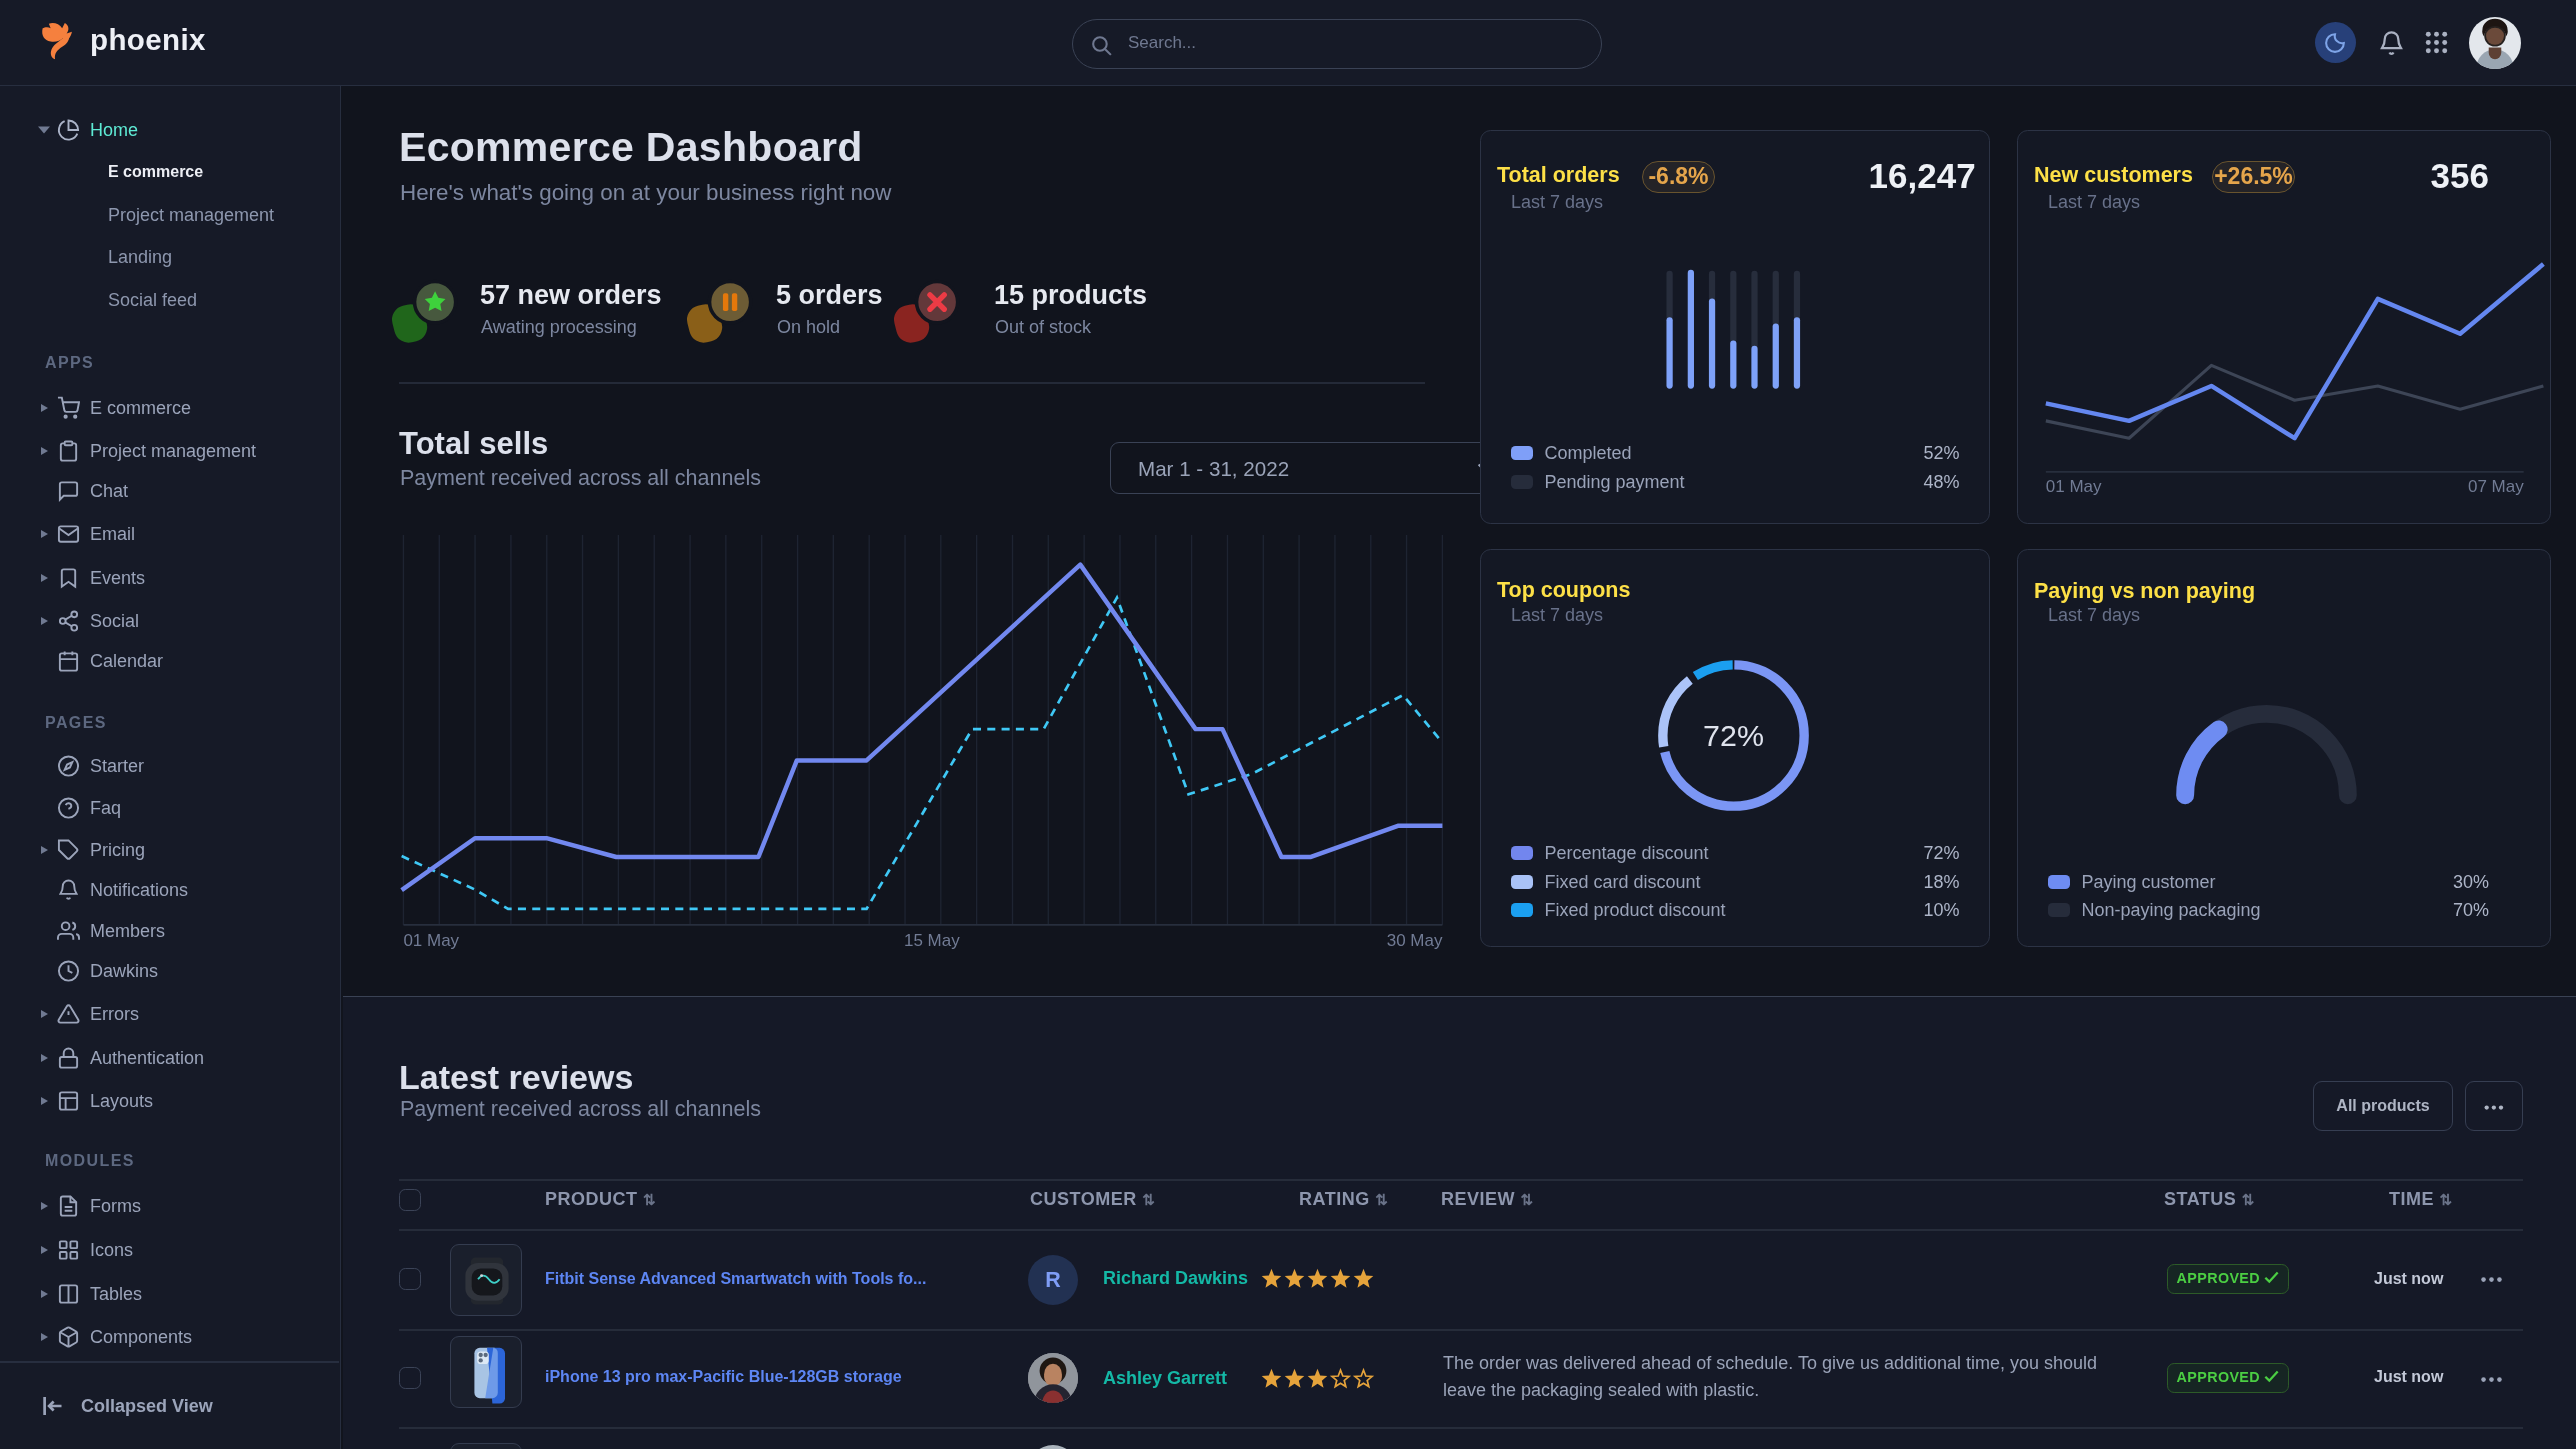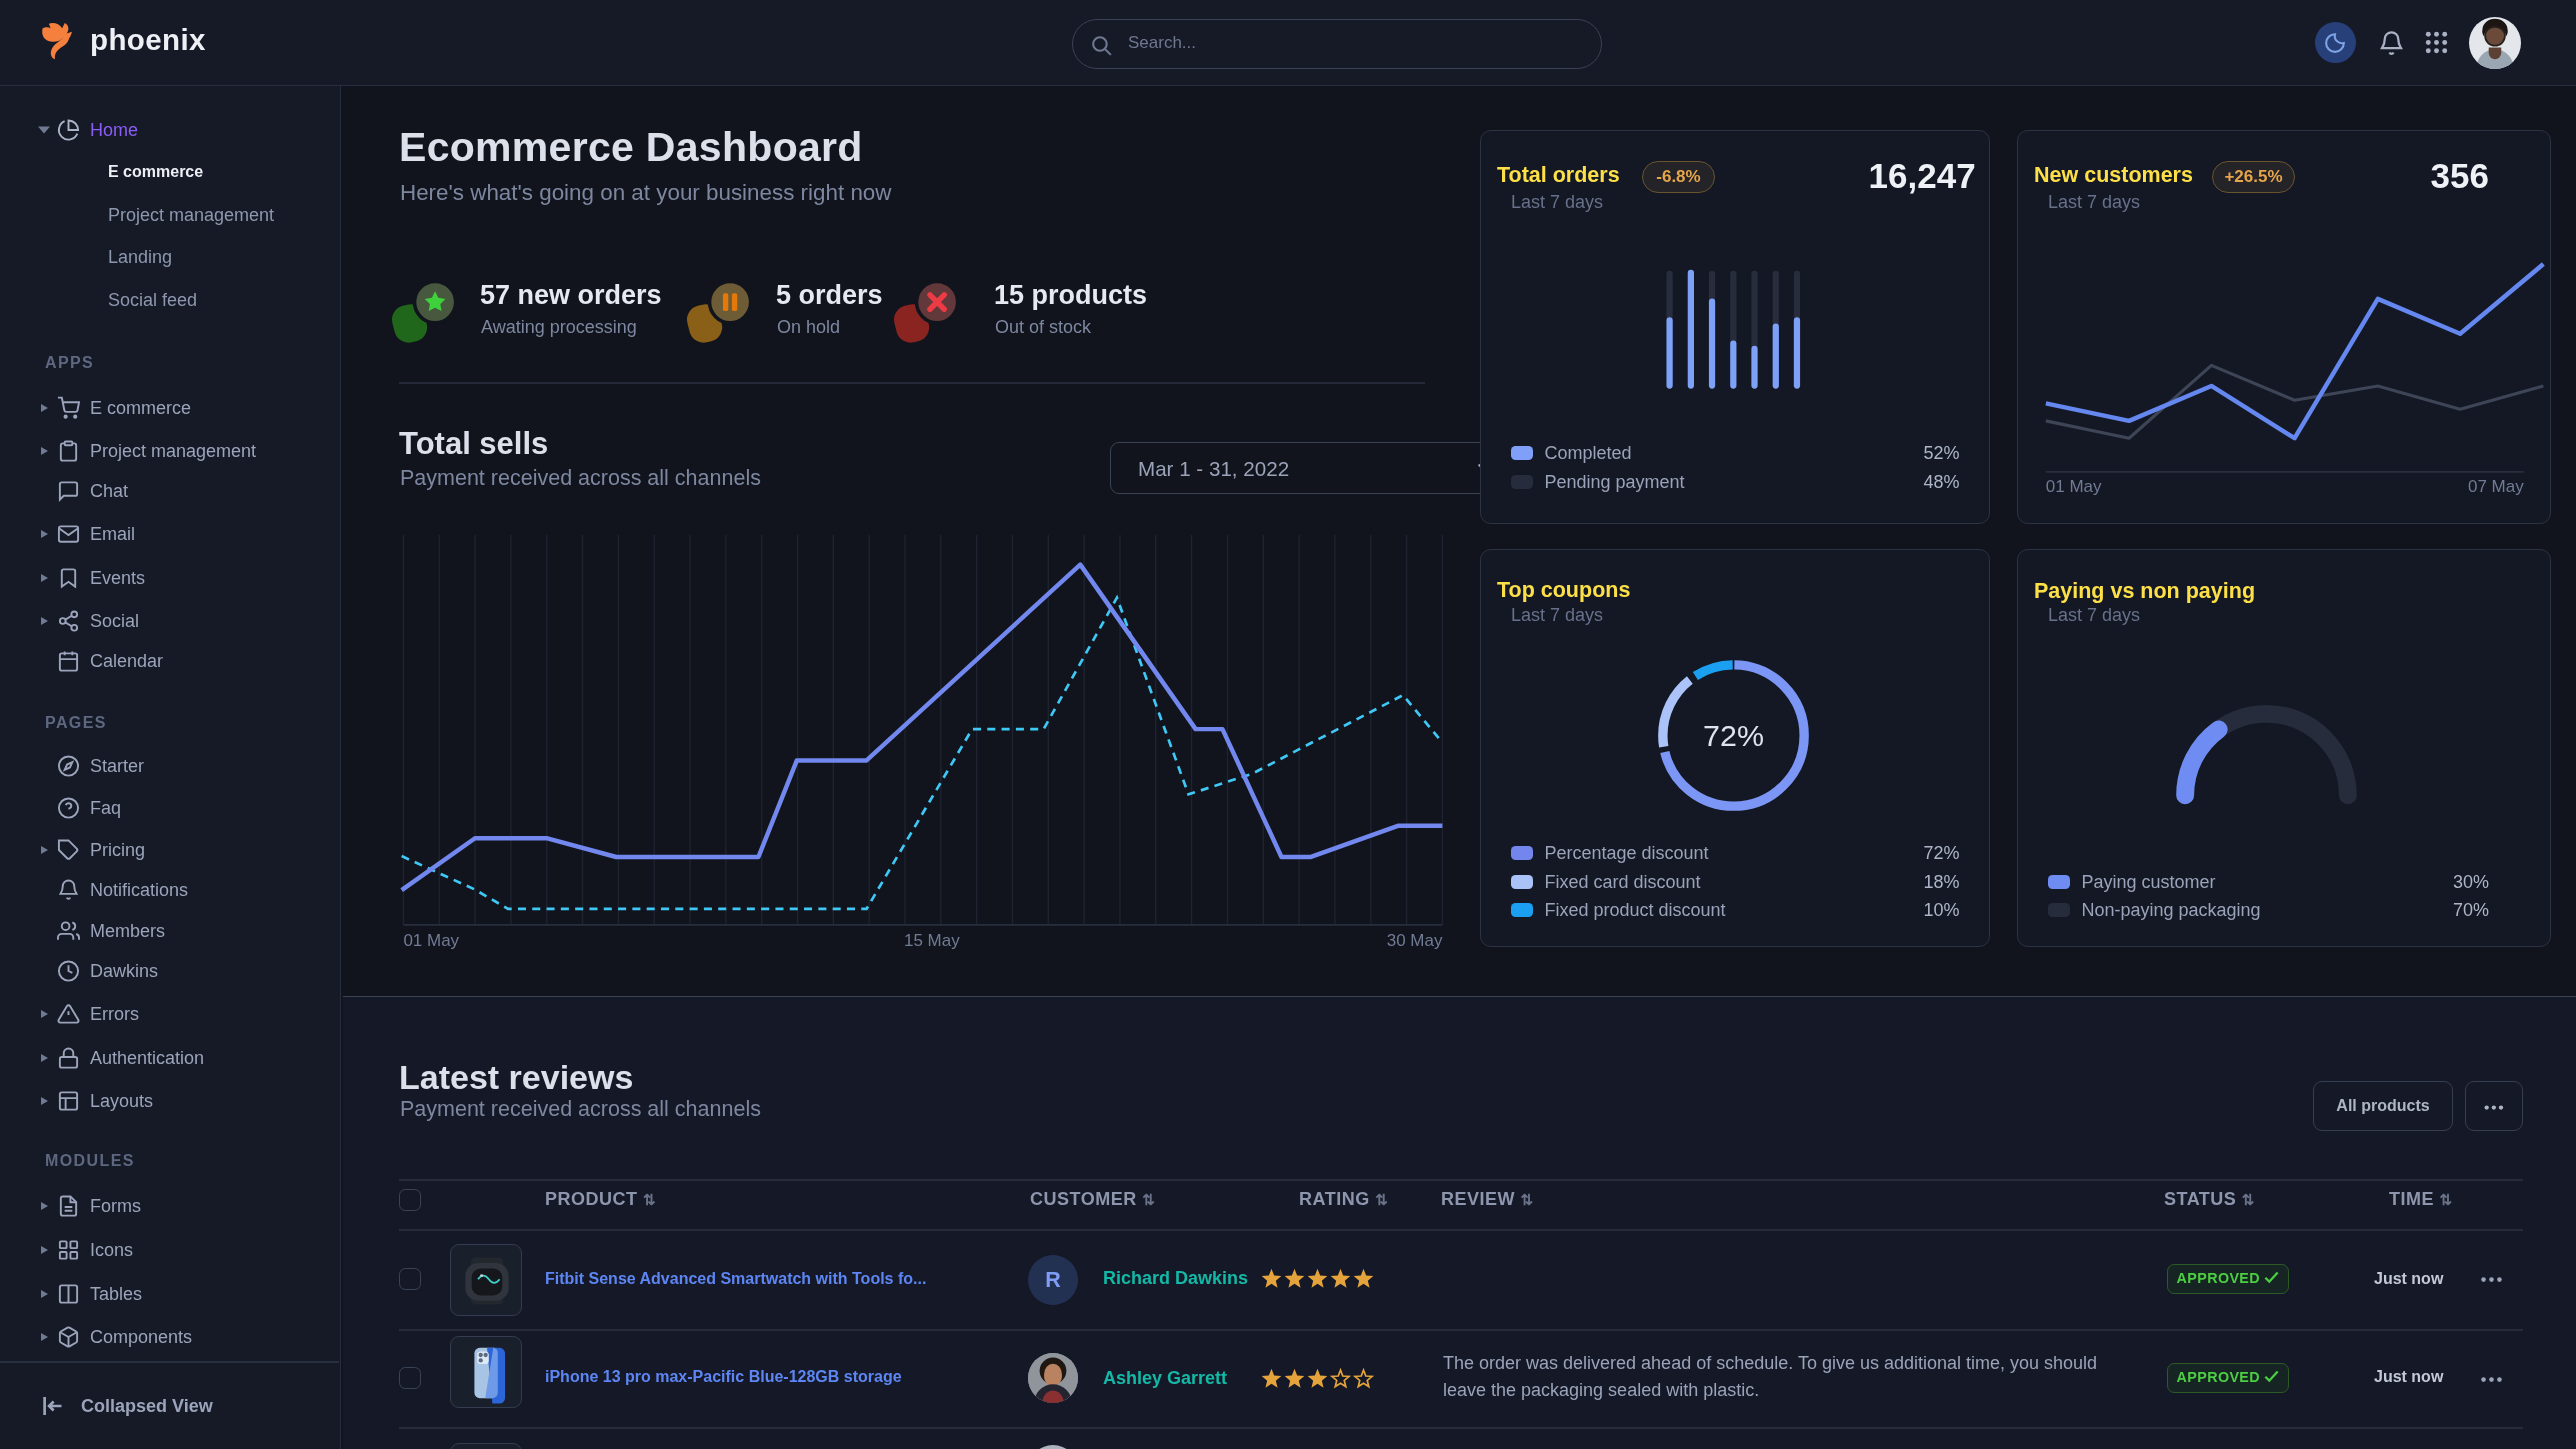--- a/index.html
+++ b/index.html
@@ -31,21 +31,21 @@
 .stat-sub { position:absolute; font-size:18px; color:#7d87a0; }
 
 .sells-h { position:absolute; left:56px; top:338px; font-size:31px; font-weight:700; color:#dce0eb; }
 .sells-sub { position:absolute; left:57px; top:378px; font-size:21.5px; color:#7d87a0; }
 #selectbox { position:absolute; left:767px; top:354px; width:402px; height:52px; border:1.8px solid #3a4255; border-radius:9px; }
 #selectbox .tx { position:absolute; left:27px; top:14.3px; font-size:20.6px; color:#9aa3b8; }
 
 .card { position:absolute; border:1.8px solid #2c3345; border-radius:10.7px; background:#141824; }
 .card-title { position:absolute; left:16px; top:32px; font-size:21.5px; font-weight:700; color:#fde047; }
 .card-days { position:absolute; left:30px; top:61px; font-size:18px; color:#68718a; }
-.badge { position:absolute; top:30px; height:32px; border:1.8px solid #69542e; border-radius:17px; background:rgba(229,165,75,0.08); font-size:17px; font-weight:700; color:#e5a54b; line-height:29.5px; text-align:center; }
+.badge { position:absolute; top:30px; height:32px; border:1.8px solid #69542e; border-radius:17px; background:rgba(229,165,75,0.08); font-size:23px; font-weight:700; color:#e5a54b; line-height:29.5px; text-align:center; }
 .card-num { position:absolute; right:29px; top:25px; font-size:35px; font-weight:700; color:#eef1f6; }
 .legend-row { position:absolute; left:29.5px; right:29.5px; height:29px; }
 .legend-swatch { position:absolute; left:0; top:7.2px; width:22.4px; height:13.4px; border-radius:4.5px; }
 .legend-label { position:absolute; left:34px; top:0; font-size:18px; color:#9aa3b9; line-height:29px; }
 .legend-val { position:absolute; right:0; top:0; font-size:18px; color:#adb5c8; line-height:29px; }
 
 #reviews { position:absolute; left:0; top:908px; width:2233px; height:453px; background:#151927; border-top:1.8px solid #3a4254; overflow:hidden; }
 .rev-h { position:absolute; left:56px; top:61px; font-size:34px; font-weight:700; color:#dce0eb; }
 .rev-sub { position:absolute; left:57px; top:100px; font-size:21.5px; color:#7d87a0; }
 #rev-search { position:absolute; left:1530px; top:84px; width:428px; height:50px; border:1.8px solid #363e52; border-radius:9px; }
@@ -109,21 +109,21 @@
       </svg>
     </div>
   </div>
   <div id="sidebar">
     <div class="sb-item" style="top:22.4px">
         <div class="sb-caret down"></div>
         <svg class="sb-icon" width="23" height="23" viewBox="0 0 24 24" fill="none" stroke="#aab3c7" stroke-width="2">
           <path d="M21.21 15.89A10 10 0 1 1 8 2.83"></path>
           <path d="M22 12A10 10 0 0 0 12 2v10z"></path>
         </svg>
-        <div class="sb-label" style="color:#8b5cf6">Home</div>
+        <div class="sb-label" style="color:#5eead4">Home</div>
       </div>
     <div class="sb-sub active" style="top:86px">E commerce</div>
     <div class="sb-sub" style="top:129px">Project management</div>
     <div class="sb-sub" style="top:171px">Landing</div>
     <div class="sb-sub" style="top:214px">Social feed</div>
     <div class="sb-head" style="top:277px">APPS</div>
     <div class="sb-item" style="top:300px">
         <div class="sb-caret"></div>
         <svg class="sb-icon" width="23" height="23" viewBox="0 0 24 24" fill="none" stroke="#9ba4ba" stroke-width="2">
           <circle cx="9" cy="21" r="1.2"></circle>

